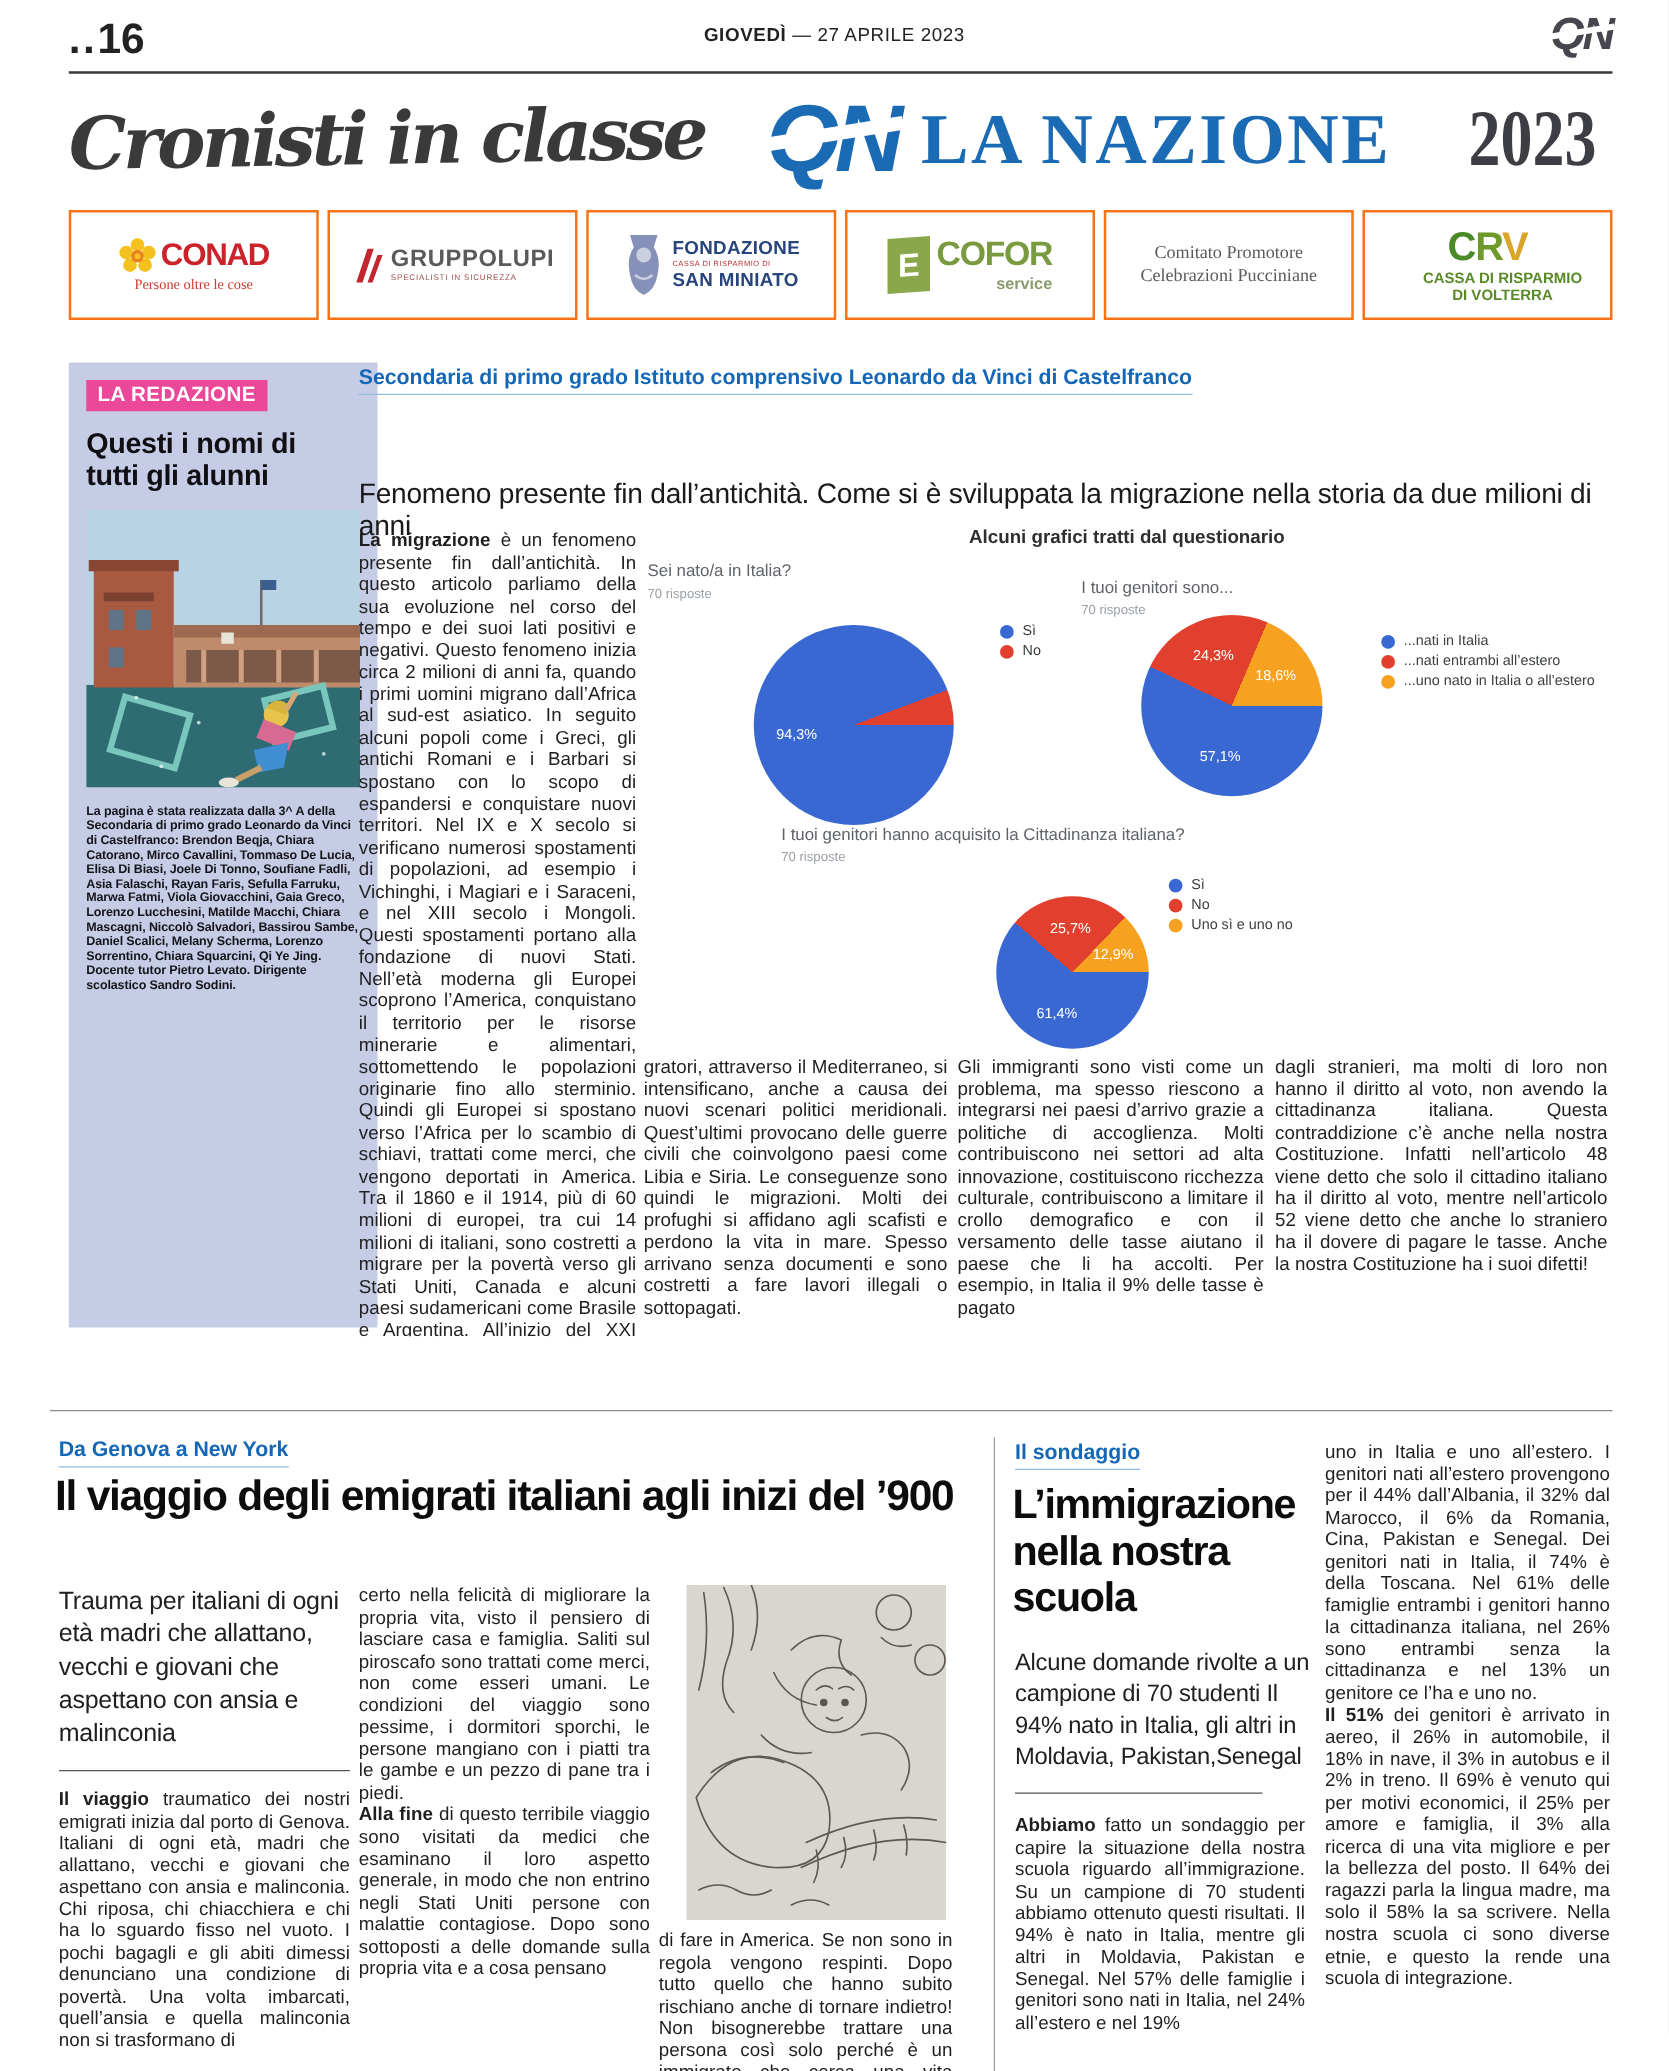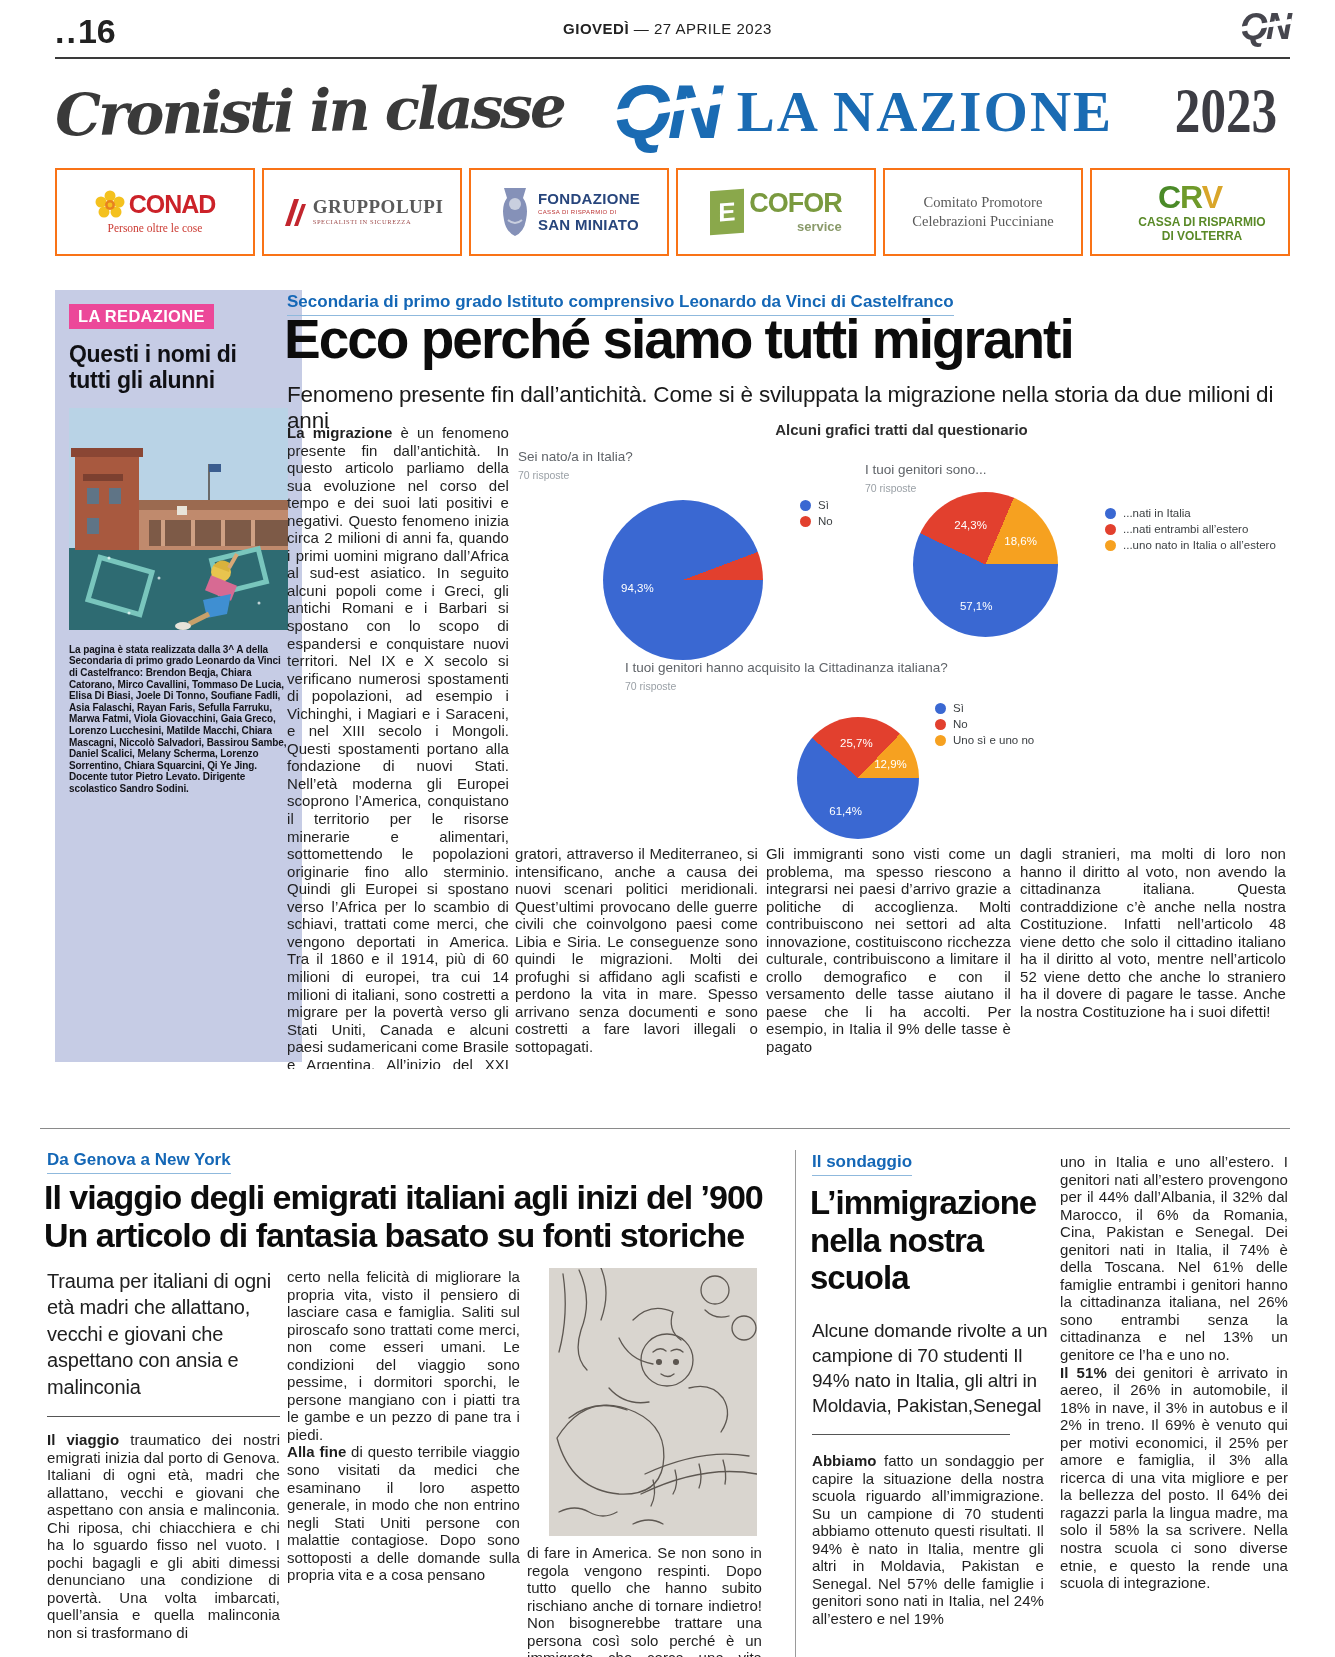--- a/index.html
+++ b/index.html
@@ -26,21 +26,21 @@
   .nazione{font-family:"Liberation Serif",serif;font-weight:700;font-size:57px;color:#1a6bb3;letter-spacing:2px;}
   .year{font-family:"Liberation Serif",serif;font-weight:700;font-size:64px;color:#3d3d44;transform:scaleX(.8);}
 
   
   .sponsor-row{left:55px;right:45px;top:168px;height:88px;display:flex;gap:7px;}
   .sponsor{flex:1;border:2px solid #f97316;background:#fff;display:flex;align-items:center;justify-content:center;overflow:hidden;}
   .conad-wrap{text-align:center;line-height:1;}
   .conad-top{display:flex;align-items:center;justify-content:center;gap:4px;}
   .conad-name{color:#cc2229;font-weight:900;font-size:25px;letter-spacing:-1px;}
   .conad-tag{color:#cc3b33;font-size:11.5px;font-family:"Liberation Serif",serif;margin-top:3px;}
-  .gl-wrap{display:flex;gap:6px;font-family:Liberation Serif, serif;}
+  .gl-wrap{display:flex;align-items:center;gap:6px;}
   .gl-text{line-height:1;}
   .gl-name{color:#5a5a5a;font-weight:700;font-size:19px;letter-spacing:.5px;}
   .gl-tag{color:#a05050;font-size:6.5px;letter-spacing:.6px;margin-top:3px;}
   .fond-wrap{display:flex;align-items:center;gap:6px;}
   .fond-text{line-height:1.05;text-align:left;}
   .fond-l1,.fond-l3{color:#27457c;font-weight:700;font-size:15px;letter-spacing:.3px;}
   .fond-l2{color:#b33;font-size:6px;letter-spacing:.4px;margin:2px 0;}
   .derma-wrap{position:relative;}
   .derma-name{color:#111;font-weight:900;font-size:20px;letter-spacing:-.5px;}
   .derma-swoosh{position:absolute;right:-12px;top:-10px;width:70px;height:14px;
@@ -217,21 +217,20 @@
       <ellipse cx="114" cy="218" rx="8" ry="4" fill="#e8e4da"></ellipse>
       <circle cx="40" cy="150" r="1.5" fill="#ffffff" opacity=".7"></circle>
       <circle cx="90" cy="170" r="1.5" fill="#ffffff" opacity=".7"></circle>
       <circle cx="60" cy="205" r="1.5" fill="#ffffff" opacity=".7"></circle>
       <circle cx="190" cy="195" r="1.5" fill="#ffffff" opacity=".7"></circle>
     </svg>
     <div class="credit"><b>La pagina</b> <span>è stata realizzata dalla 3^ A della Secondaria di primo grado Leonardo da Vinci di Castelfranco: Brendon Beqja, Chiara Catorano, Mirco Cavallini, Tommaso De Lucia, Elisa Di Biasi, Joele Di Tonno, Soufiane Fadli, Asia Falaschi, Rayan Faris, Sefulla Farruku, Marwa Fatmi, Viola Giovacchini, Gaia Greco, Lorenzo Lucchesini, Matilde Macchi, Chiara Mascagni, Niccolò Salvadori, Bassirou Sambe, Daniel Scalici, Melany Scherma, Lorenzo Sorrentino, Chiara Squarcini, Qi Ye Jing. Docente tutor Pietro Levato. Dirigente scolastico Sandro Sodini.</span></div>
   </div>
 
   <div class="abs main-kicker kicker">Secondaria di primo grado Istituto comprensivo Leonardo da Vinci di Castelfranco</div>
-  <h1 class="abs main-headline" style="margin:0">Ecco perché siamo tutti migranti</h1>
   <div class="abs main-subhead">Fenomeno presente fin dall’antichità. Come si è sviluppata la migrazione nella storia da due milioni di anni</div>
 
   <div class="abs col body-text" style="left:287px;top:424px;width:222px;height:645px">
     <p><b>La migrazione</b> <span>è un fenomeno presente fin dall’antichità. In questo articolo parliamo della sua evoluzione nel corso del tempo e dei suoi lati positivi e negativi. Questo fenomeno inizia circa 2 milioni di anni fa, quando i primi uomini migrano dall’Africa al sud-est asiatico. In seguito alcuni popoli come i Greci, gli antichi Romani e i Barbari si spostano con lo scopo di espandersi e conquistare nuovi territori. Nel IX e X secolo si verificano numerosi spostamenti di popolazioni, ad esempio i Vichinghi, i Magiari e i Saraceni, e nel XIII secolo i Mongoli. Questi spostamenti portano alla fondazione di nuovi Stati. Nell’età moderna gli Europei scoprono l’America, conquistano il territorio per le risorse minerarie e alimentari, sottomettendo le popolazioni originarie fino allo sterminio. Quindi gli Europei si spostano verso l’Africa per lo scambio di schiavi, trattati come merci, che vengono deportati in America. Tra il 1860 e il 1914, più di 60 milioni di europei, tra cui 14 milioni di italiani, sono costretti a migrare per la povertà verso gli Stati Uniti, Canada e alcuni paesi sudamericani come Brasile e Argentina. All’inizio del XXI secolo, i numerosi movimenti mi-</span></p>
   </div>
 
   <div class="abs chart-panel">
     <div class="chart-panel-title">Alcuni grafici tratti dal questionario</div>
 
     <div class="chart-q" style="left:5px;top:34px">Sei nato/a in Italia?</div>
@@ -303,21 +302,20 @@
   </div>
   <div class="abs col body-text" style="left:1020px;top:845px;width:266px;height:228px">
     <p>dagli stranieri, ma molti di loro non hanno il diritto al voto, non avendo la cittadinanza italiana. Questa contraddizione c’è anche nella nostra Costituzione. Infatti nell’articolo 48 viene detto che solo il cittadino italiano ha il diritto al voto, mentre nell’articolo 52 viene detto che anche lo straniero ha il dovere di pagare le tasse. Anche la nostra Costituzione ha i suoi difetti!</p>
   </div>
 
   <div class="abs bottom-rule"></div>
 
   <div class="abs bl-kicker kicker">Da Genova a New York</div>
   <div class="abs bl-headline">
     <div>Il viaggio degli emigrati italiani agli inizi del ’900</div>
-    <div>Un articolo di fantasia basato su fonti storiche</div>
   </div>
 
   <div class="abs col" style="left:47px;top:1268px;width:233px;height:389px">
     <div class="standfirst">Trauma per italiani di ogni età madri che allattano, vecchi e giovani che aspettano con ansia e malinconia</div>
     <div class="mini-rule"></div>
     <div class="body-text">
         <p><b>Il viaggio</b> <span>traumatico dei nostri emigrati inizia dal porto di Genova. Italiani di ogni età, madri che allattano, vecchi e giovani che aspettano con ansia e malinconia. Chi riposa, chi chiacchiera e chi ha lo sguardo fisso nel vuoto. I pochi bagagli e gli abiti dimessi denunciano una condizione di povertà. Una volta imbarcati, quell’ansia e quella malinconia non si trasformano di</span></p>
       </div>
   </div>
 

